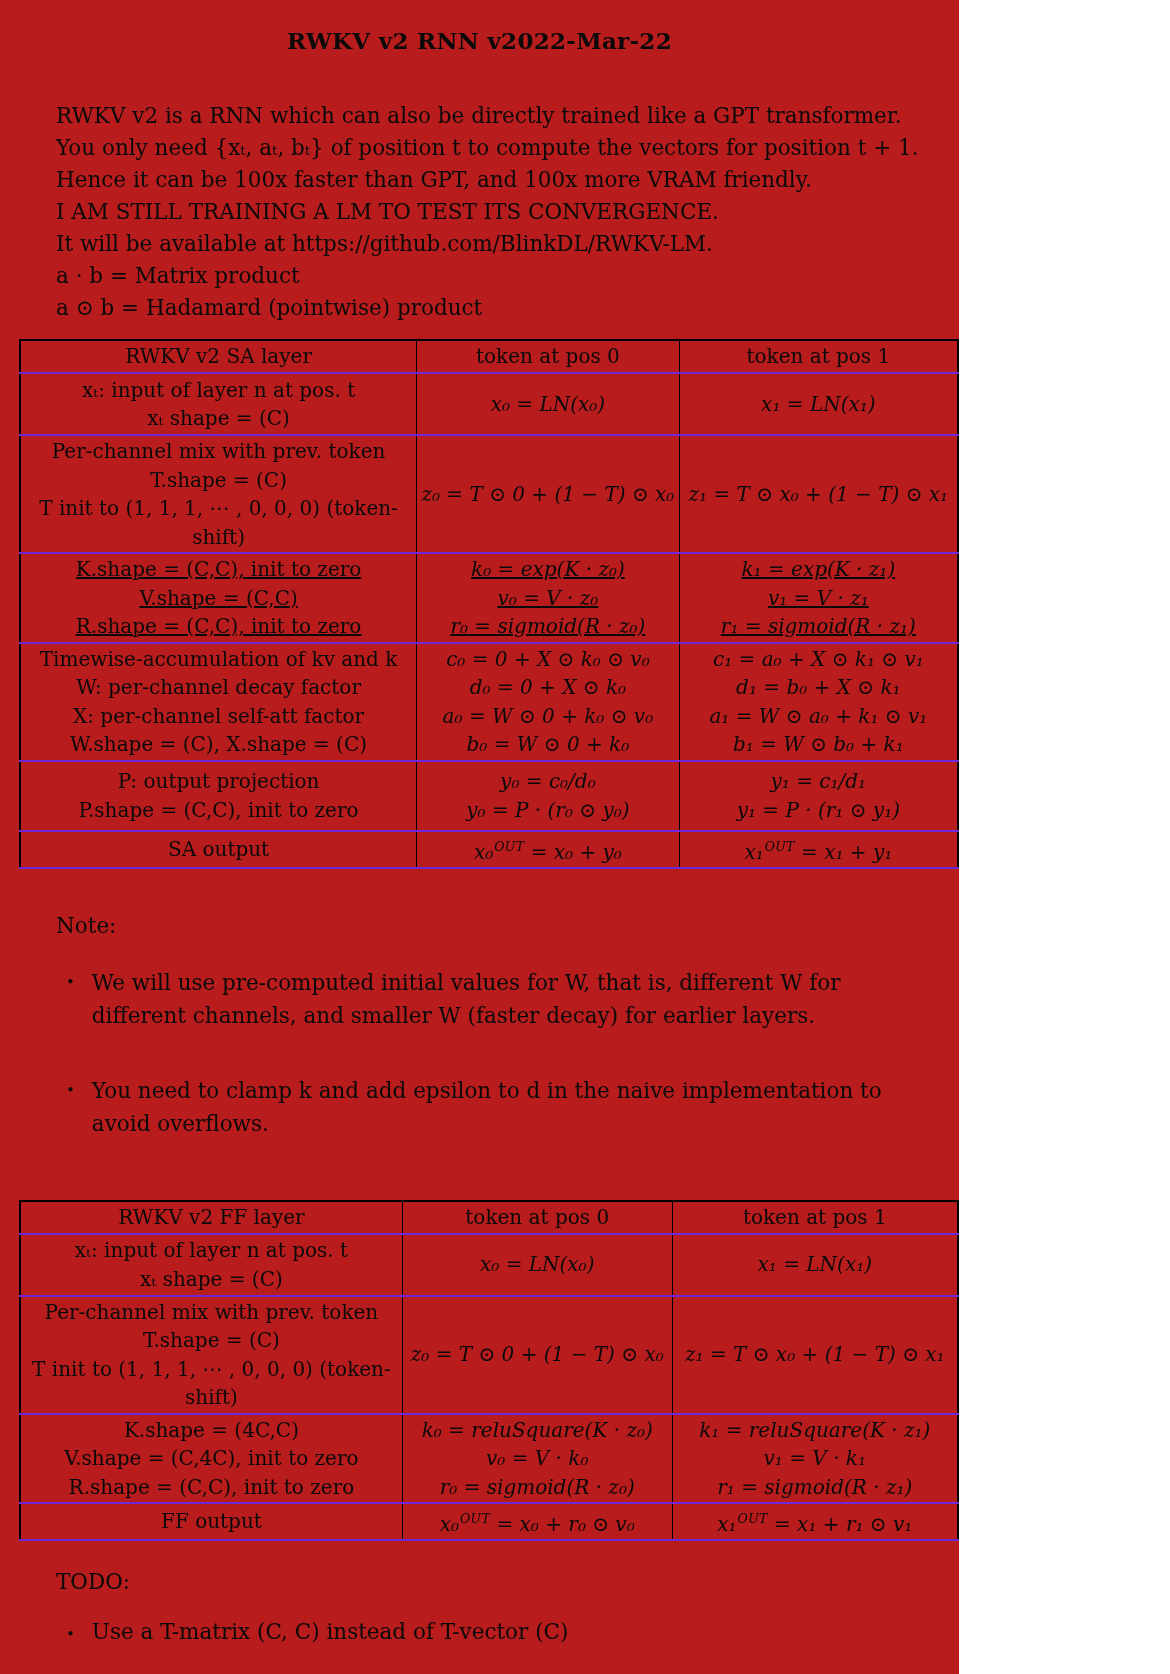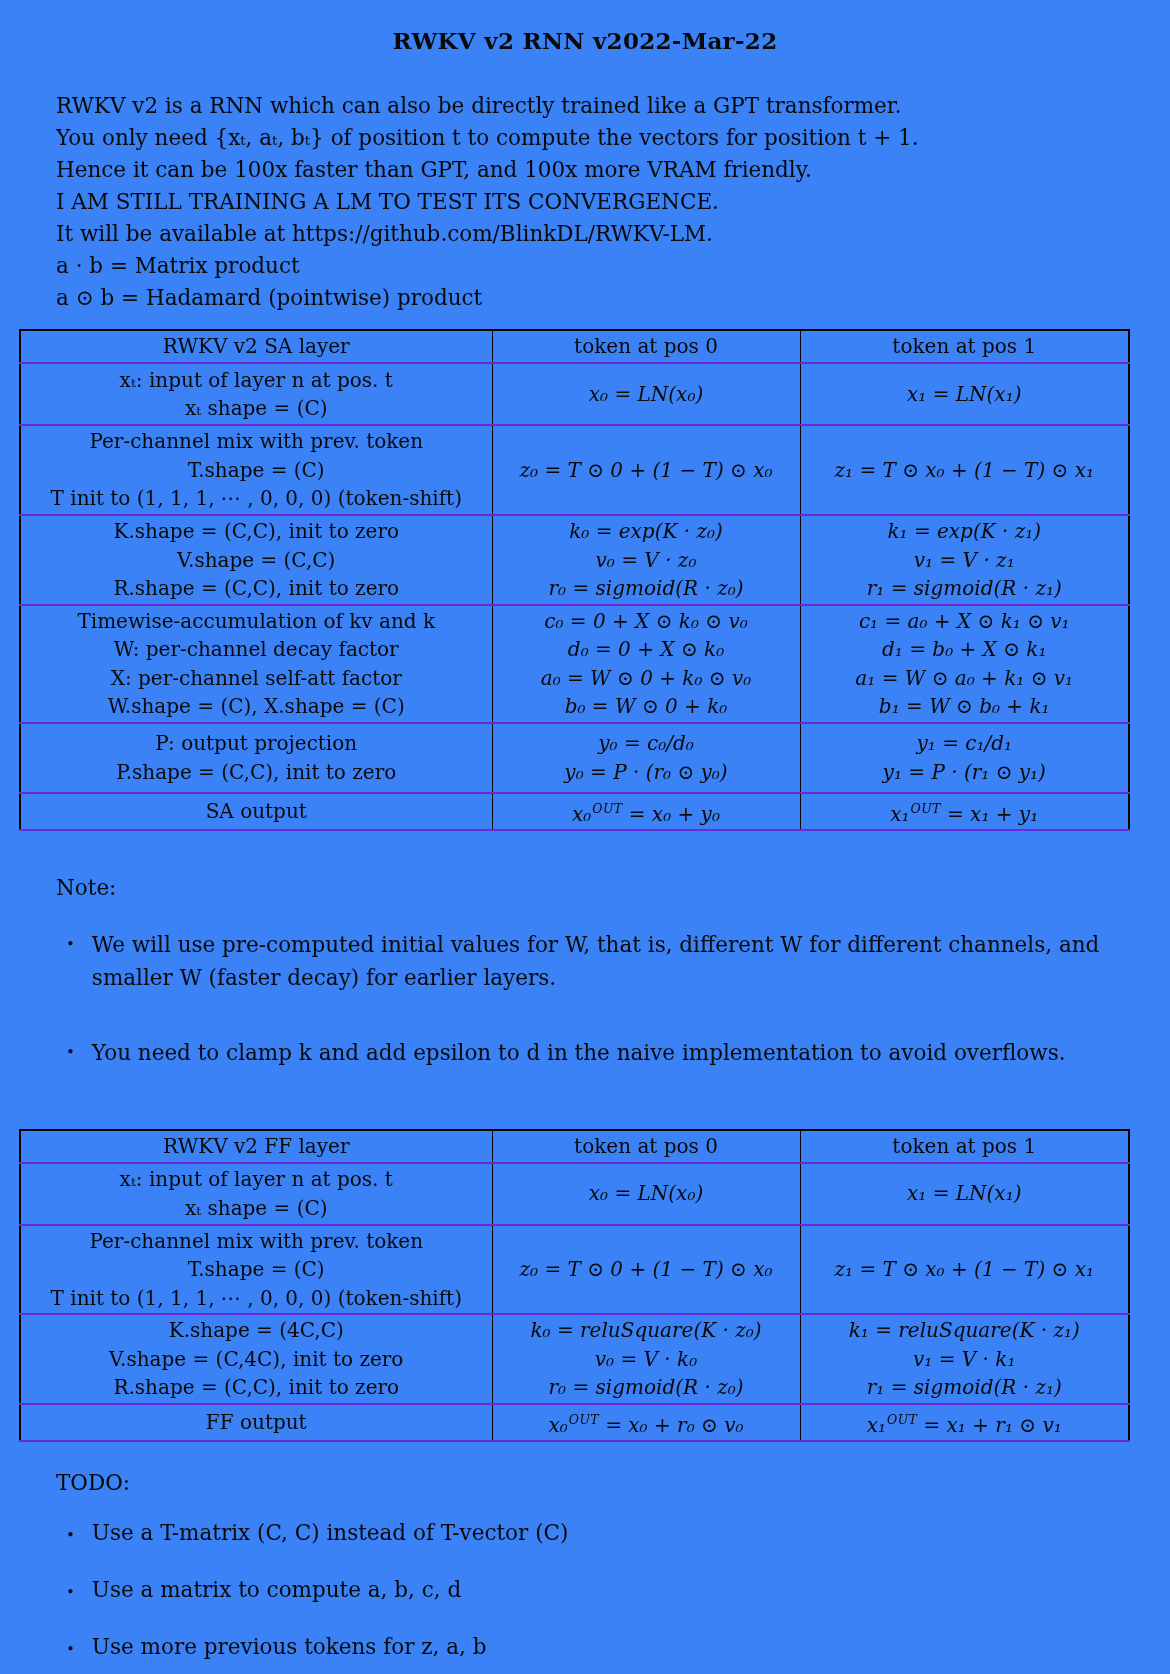--- a/index.html
+++ b/index.html
@@ -4,34 +4,34 @@
 <style>
   * { margin: 0; padding: 0; box-sizing: border-box; }
   html, body { background: #ffffff; }
   body {
     width: 1170px;
     font-family: "DejaVu Serif", "DejaVu Sans", "Liberation Serif", serif;
     color: #0a0a0a;
   }
   .page {
     position: relative;
-    width: 1170px;
+    width: 959px;
     height: 1674px;
     overflow: hidden;
-    background: #3b82f6;
+    background: #b91c1c;
   }
   .doc-title {
     padding-top: 27px;
     text-align: center;
     font-size: 23px;
     font-weight: bold;
     letter-spacing: 0.3px;
   }
   .intro {
-    margin: 36px 0 0 56px;
+    margin: 46px 0 0 56px;
     font-size: 21.5px;
     line-height: 32px;
   }
   table.eqtable {
     margin-left: 19px;
     border-collapse: collapse;
     border: 2px solid #000;
     table-layout: fixed;
     font-size: 20px;
   }
@@ -48,21 +48,21 @@
     white-space: pre-line;
     line-height: 28.5px;
     font-weight: normal;
   }
   .eqtable tr { border-top: 2px solid #000; border-bottom: 2px solid #6d28d9; }
   .formula { font-style: italic; }
   .h33  { height: 33px; }
   .h35  { height: 36px; }
   .h62  { height: 62px; }
   .h88  { height: 88px; }
-  .h89  { height: 89px; }
+  .h89  { height: 89px; text-decoration: underline; }
   .h90  { height: 90px; }
   .h115 { height: 115px; }
   .h70  { height: 70px; }
   sup.out {
     font-size: 12.5px;
     font-style: italic;
     vertical-align: super;
     letter-spacing: 0.3px;
     margin-left: 1px;
     text-align: center;

